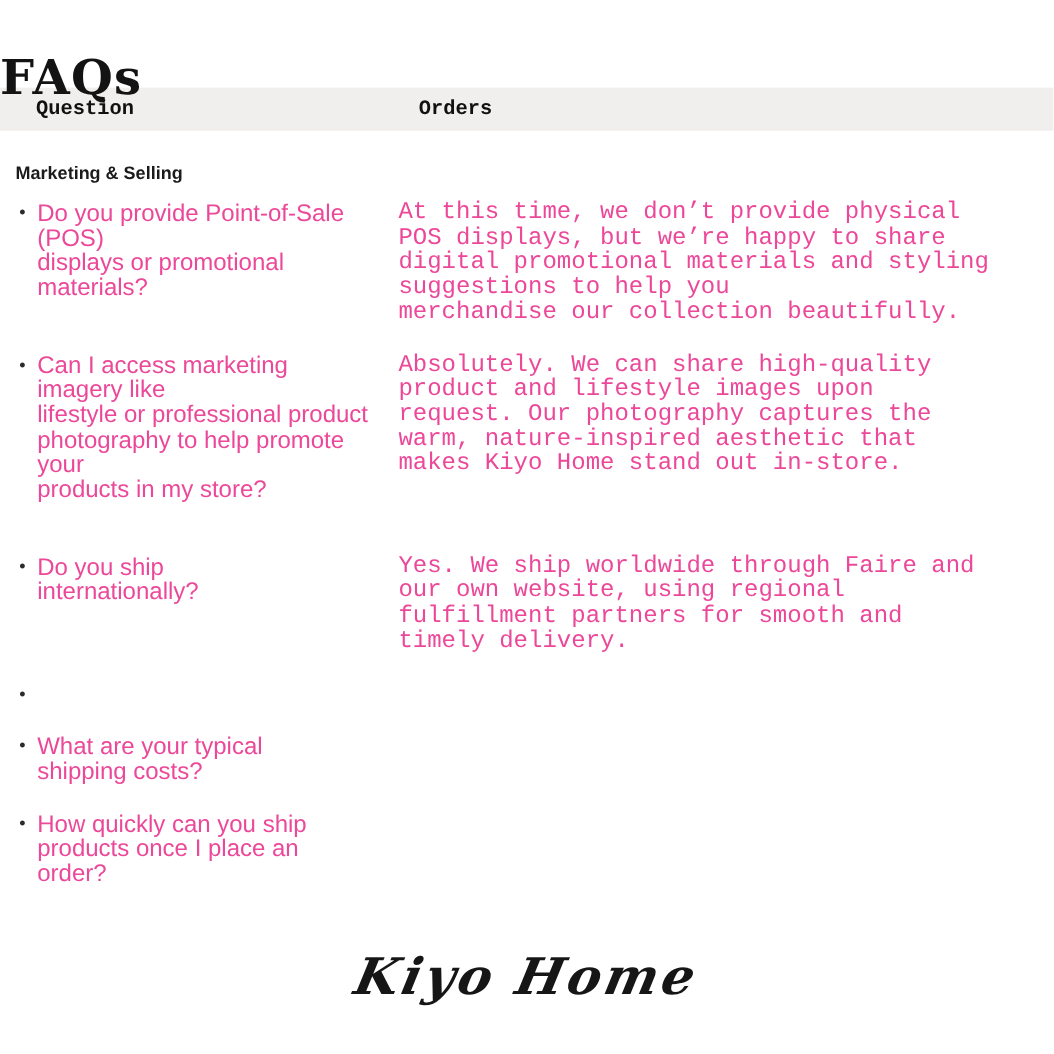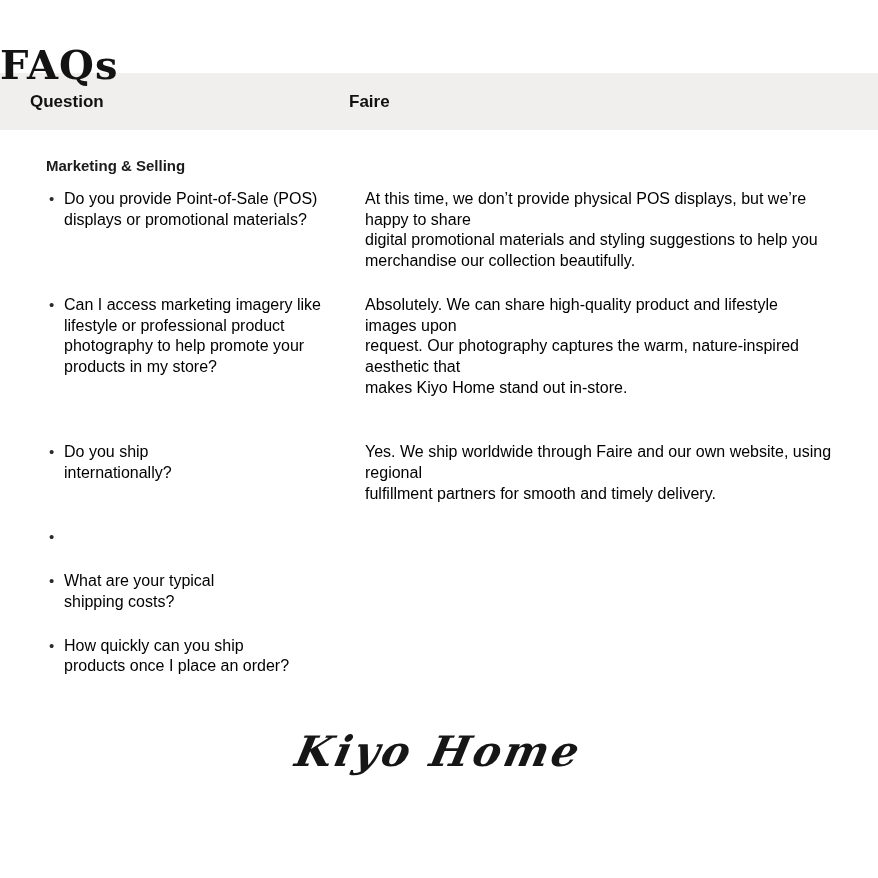--- a/index.html
+++ b/index.html
@@ -24,33 +24,34 @@
     font-weight: 700;
     font-size: 40px;
     line-height: 50px;
     letter-spacing: 1px;
     color: #131313;
   }
 
   
   .header-row {
     margin-top: 23px;
-    height: 57px;
+    height: 36px;
     background: #f0efee;
     display: grid;
     grid-template-columns: 319px 1fr;
     align-items: center;
     padding: 0 30px;
     font-weight: 700;
     font-size: 17px;
     color: #111111;
+    font-family: Liberation Mono, monospace;
   }
 
   
-  .content { padding: 0 46px; }
+  .content { padding: 0 13px; }
   .faq-section { margin-top: 27px; }
   .faq-section + .faq-section { margin-top: 44px; }
   .section-heading {
     margin: 0 0 15px 0;
     font-size: 15px;
     font-weight: 700;
     color: #1b1b1b;
   }
   .faq-row {
     display: grid;
@@ -64,27 +65,27 @@
     padding-left: 3px;
   }
   .bullet {
     width: 15px;
     flex: 0 0 15px;
     font-size: 15px;
     line-height: 20.7px;
     color: #2b2b2b;
   }
   .q-text, .a-cell {
-    font-size: 16px;
+    font-size: 20px;
     line-height: 20.7px;
     white-space: pre-line;
-    color: #000000;
+    color: #ec4899;
   }
   .q-text { max-width: 280px; }
-  .a-cell { max-width: 500px; }
+  .a-cell { max-width: 500px; font-family: Liberation Mono, monospace; }
 
   
   .signature {
     margin-top: 50px;
     text-align: center;
     font-family: "DejaVu Serif", serif;
     font-style: italic;
     font-weight: 600;
     font-size: 42px;
     letter-spacing: 3px;
@@ -93,21 +94,21 @@
   }
 </style>
 </head>
 <body>
 
 <div class="page">
   <h1 class="title">FAQs</h1>
 
   <div class="header-row">
     <div>Question</div>
-    <div>Faire</div>
+    <div>Orders</div>
   </div>
 
   <div class="content" id="sections">
   <section class="faq-section">
     <h2 class="section-heading">Marketing &amp; Selling</h2>
     <div class="rows">
   <div class="faq-row">
     <div class="q-cell">
       <span class="bullet">•</span>
       <span class="q-text">Do you provide Point-of-Sale (POS)

